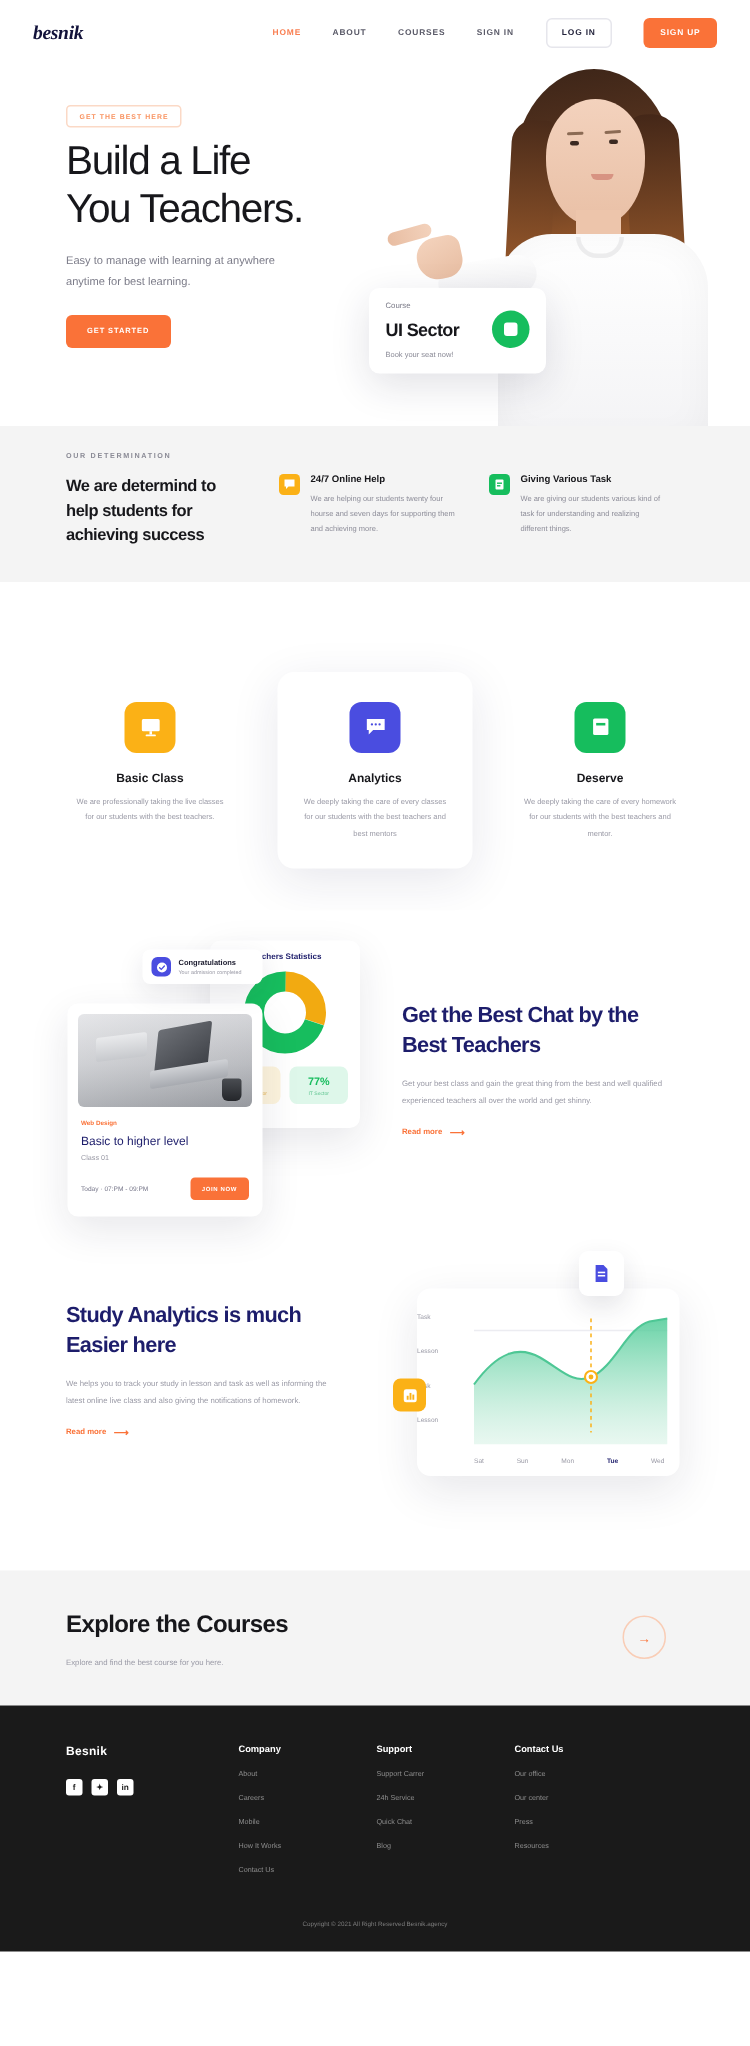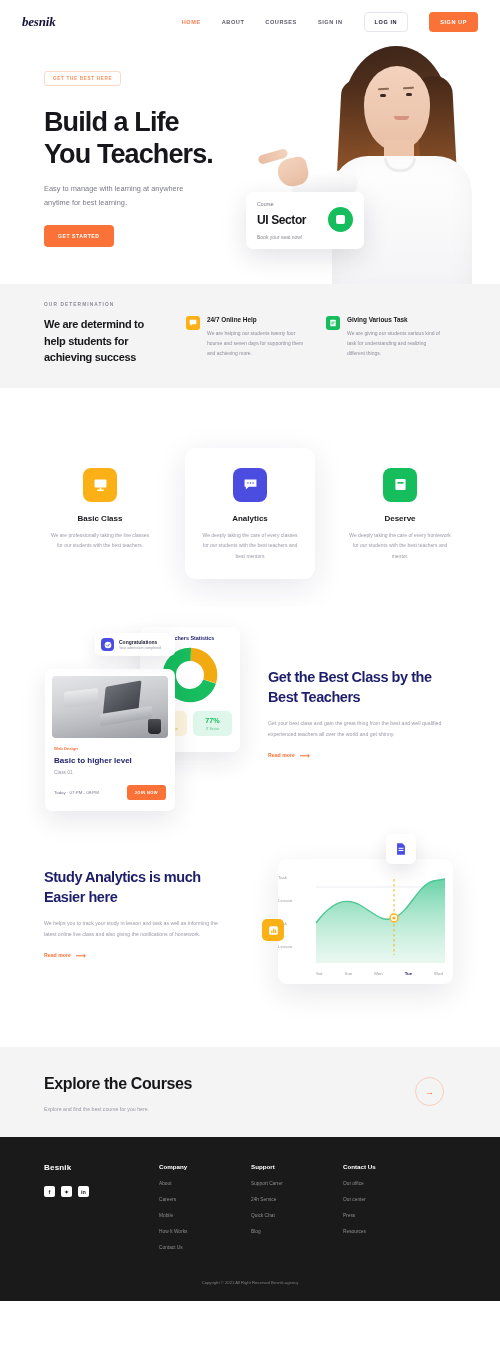--- a/index.html
+++ b/index.html
@@ -81,24 +81,24 @@
     display: inline-block;
     border: 1px solid #fbd9c6;
     border-radius: 3px;
     padding: 4px 8px;
     font-size: 4.6px;
     letter-spacing: 0.7px;
     font-weight: 700;
     color: #f9925f;
   }
   .hero-title {
-    margin-top: 21px;
+    margin-top: 7px;
     font-size: 27px;
     line-height: 1.18;
-    font-weight: 700;
+    font-weight: 400;
     letter-spacing: -0.9px;
     color: #17171b;
   }
   .hero-sub {
     margin-top: 11px;
     font-size: 7.4px;
     line-height: 1.95;
     color: #7b7b88;
     max-width: 150px;
   }
@@ -313,21 +313,21 @@
   .bp-book {
     position: absolute; left: 12px; top: 14px; width: 34px; height: 16px;
     background: linear-gradient(180deg,#e9eaec,#c7c9cd); border-radius: 2px;
     transform: skewY(-7deg);
   }
   .bp-cup {
     position: absolute; right: 7px; bottom: 4px; width: 13px; height: 15px;
     background: linear-gradient(180deg,#4a4d52,#24262a); border-radius: 2px 2px 4px 4px;
   }
   .bc-cat { margin: 8px 9px 0; font-size: 4.2px; font-weight: 700; color: #fa7238; }
-  .bc-ctitle { margin: 5px 9px 0; font-size: 8px; font-weight: 700; color: #1d1d6b; }
+  .bc-ctitle { margin: 5px 9px 0; font-size: 8px; font-weight: 400; color: #1d1d6b; }
   .bc-class { margin: 5px 9px 0; font-size: 4.8px; color: #9a9aa6; }
   .bc-foot {
     margin: 10px 9px 0; display: flex; align-items: center; justify-content: space-between;
   }
   .bc-time { font-size: 4.4px; color: #77778a; }
   .bc-join {
     background: #fa7238; color: #fff; border: none; border-radius: 3px;
     padding: 5px 8px; font-size: 4px; font-weight: 700; letter-spacing: .4px; cursor: pointer;
   }
 
@@ -590,21 +590,21 @@
       <div class="bc-ctitle">Basic to higher level</div>
       <div class="bc-class">Class 01</div>
       <div class="bc-foot">
         <div class="bc-time">Today  ·  07:PM - 09:PM</div>
         <button class="bc-join">JOIN NOW</button>
       </div>
     </div>
   </div>
 
   <div class="bc-copy">
-    <div class="bc-h">Get the Best Class by the Best Teachers</div>
+    <div class="bc-h">Get the Best Chat by the Best Teachers</div>
     <div class="bc-p">Get your best class and gain the great thing from the best and well qualified experienced teachers all over the world and get shinny.</div>
     <a class="readmore" href="#">
       <span>Read more</span>
       <span class="arr">⟶</span>
     </a>
   </div>
 </div>
 
 <div class="analytics">
   <div class="an-copy">

